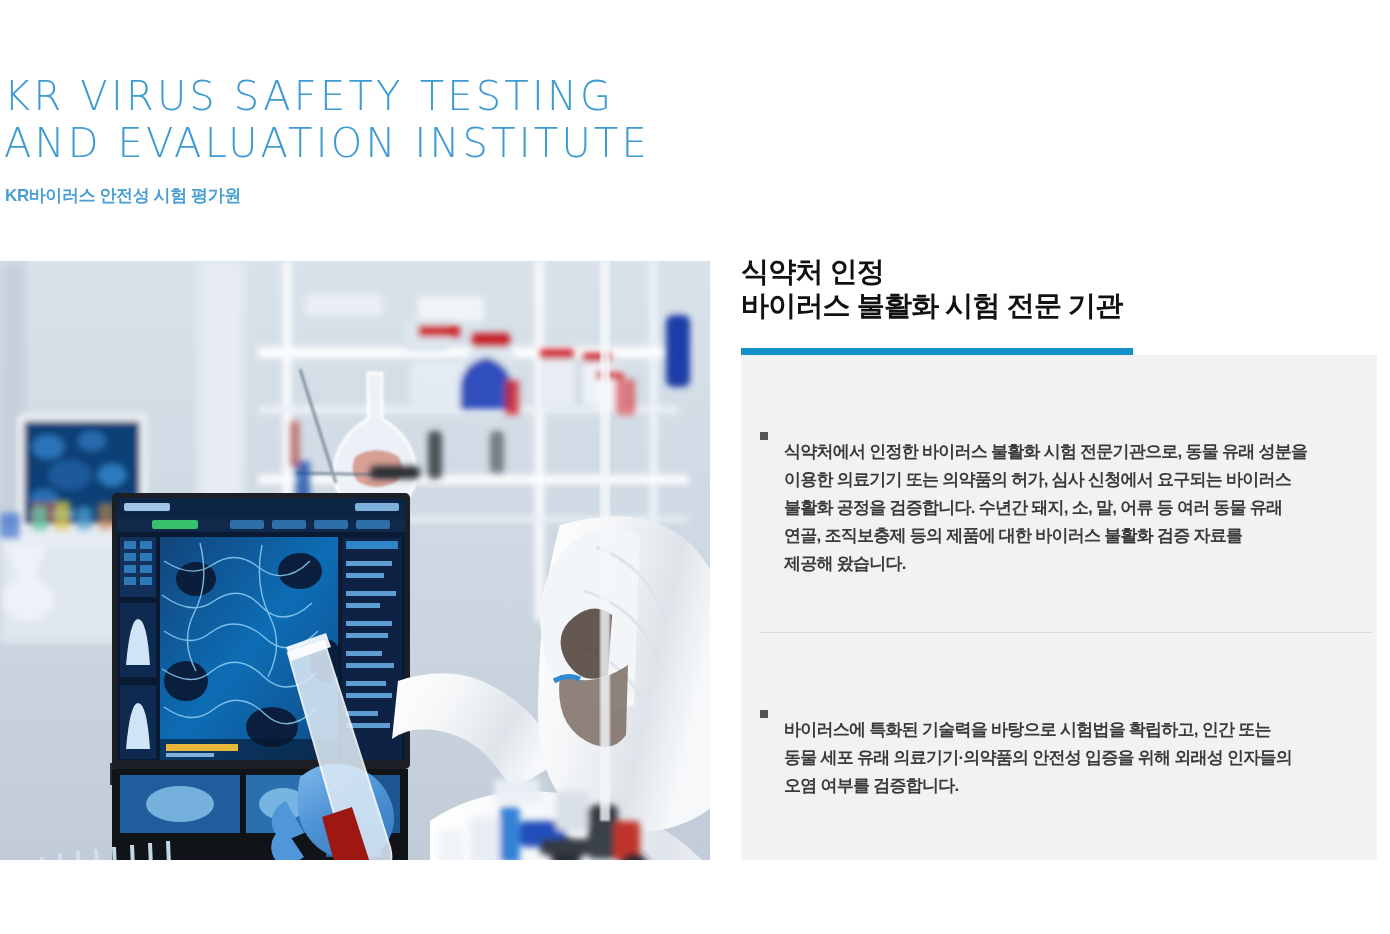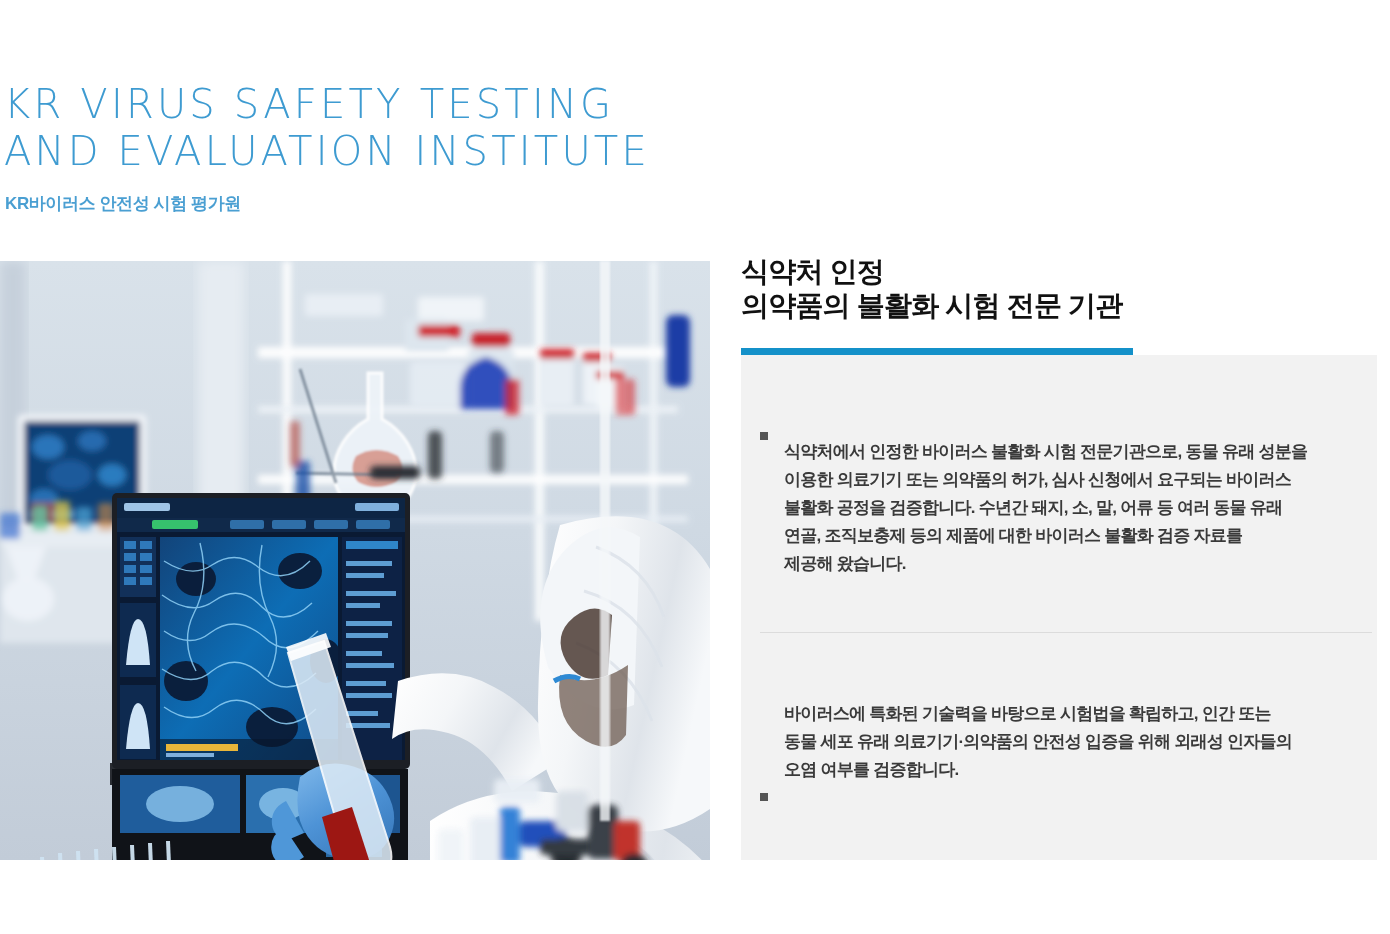--- a/index.html
+++ b/index.html
@@ -14,21 +14,21 @@
     position: relative;
     overflow: hidden;
     font-family: "Liberation Sans", "DejaVu Sans", sans-serif;
     -webkit-font-smoothing: antialiased;
   }
 
   
   .site-header {
     position: absolute;
     left: 0;
-    top: 8px;
+    top: 0;
     width: 740px;
     height: 261px;
   }
   .brand-title {
     position: absolute;
     left: 4px;
     top: 46px;
     width: 700px;
     color: #3e9bd1;
     font-size: 40px;
@@ -98,21 +98,21 @@
     box-sizing: border-box;
   }
   .bullet-block {
     position: absolute;
     left: 19px;
     width: 600px;
     display: flex;
     align-items: flex-start;
   }
   .bullet-block.first { top: 66px; }
-  .bullet-block.second { top: 328px; align-items: flex-end; }
+  .bullet-block.second { top: 344px; }
   .bullet-marker {
     flex: 0 0 auto;
     width: 8px;
     height: 8px;
     background: #555555;
     margin-top: 11px;
     margin-right: 16px;
   }
   .bullet-text {
     flex: 1 1 auto;
@@ -545,21 +545,21 @@
 
       <path d="M236 870 L430 848 L448 599 L470 599 L470 599 Z" fill="none"></path>
       <rect x="250" y="862" width="190" height="40" fill="#cbb79c" opacity=".55"></rect>
     </g>
   </svg>
 </figure>
 
 <section class="info-panel">
 
   <h2 class="panel-heading">식약처 인정
-의약품의 불활화 시험 전문 기관</h2>
+바이러스 불활화 시험 전문 기관</h2>
 
   <div class="accent-bar"></div>
 
   <div class="panel-box">
 
     <div class="bullet-block first">
       <span class="bullet-marker"></span>
       <p class="bullet-text">식약처에서 인정한 바이러스 불활화 시험 전문기관으로, 동물 유래 성분을
 이용한 의료기기 또는 의약품의 허가, 심사 신청에서 요구되는 바이러스
 불활화 공정을 검증합니다. 수년간 돼지, 소, 말, 어류 등 여러 동물 유래

